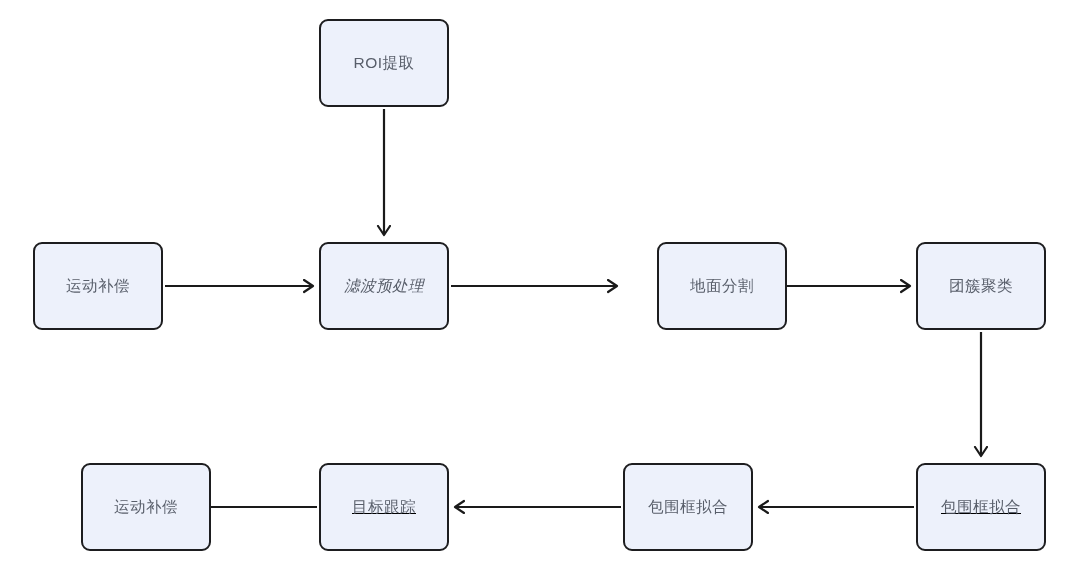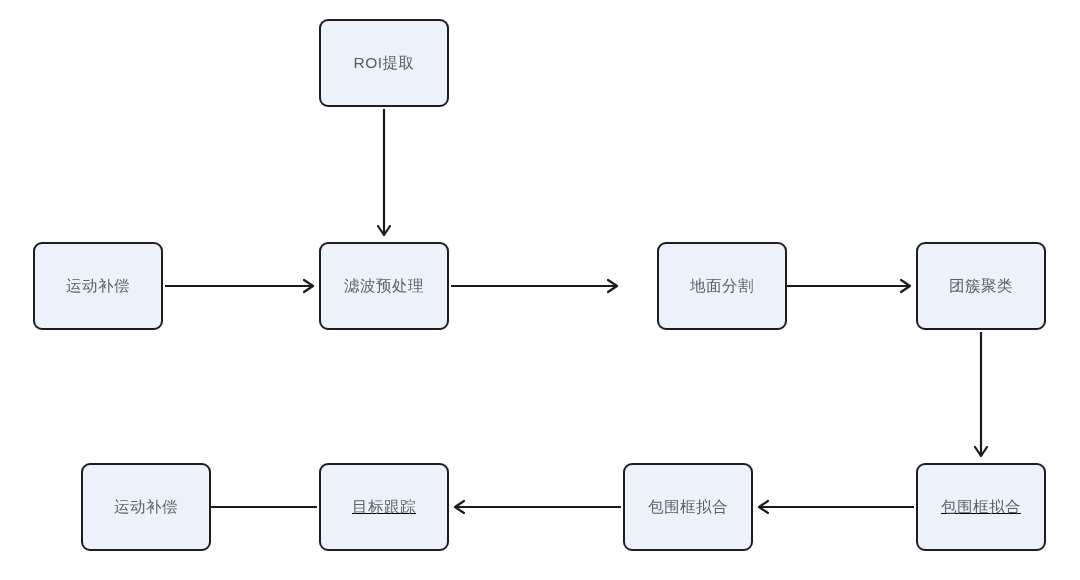--- a/index.html
+++ b/index.html
@@ -40,21 +40,21 @@
   }
   .node-label {
     color: #585e6a;
     font-size: 15.5px;
     letter-spacing: 0.5px;
     white-space: nowrap;
   }
   
   .pos-roi      { left: 319px; top: 19px;  }
   .pos-input    { left: 33px;  top: 242px; }
-  .pos-filter   { left: 319px; top: 242px; }
+  .pos-filter   { left: 319px; top: 242px; font-style: italic; }
   .pos-ground   { left: 623px; top: 242px; margin-left: 34px; }
   .pos-cluster  { left: 916px; top: 242px; }
   .pos-motion   { left: 33px;  top: 463px; margin-left: 48px; }
   .pos-track    { left: 319px; top: 463px; text-decoration: underline; }
   .pos-object   { left: 623px; top: 463px; }
   .pos-bbox     { left: 916px; top: 463px; text-decoration: underline; }
 </style>
 </head>
 <body>
 

